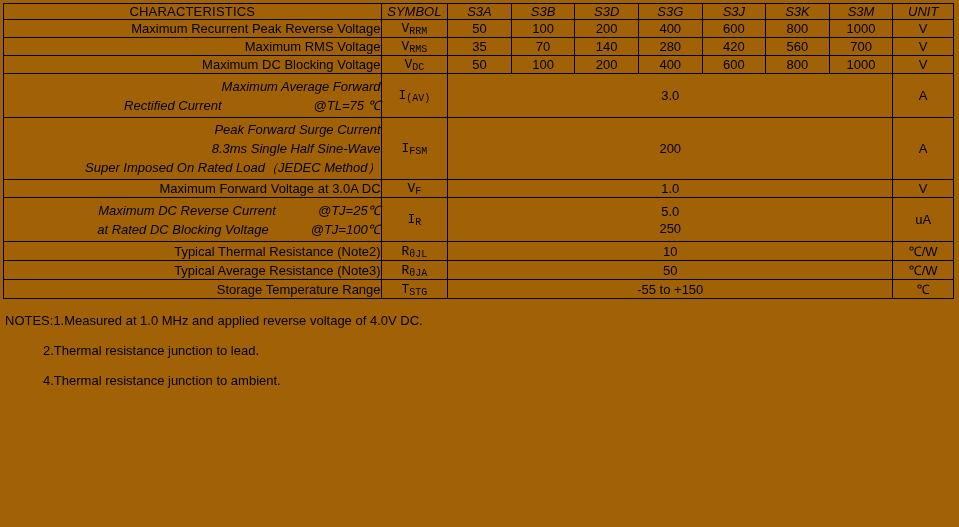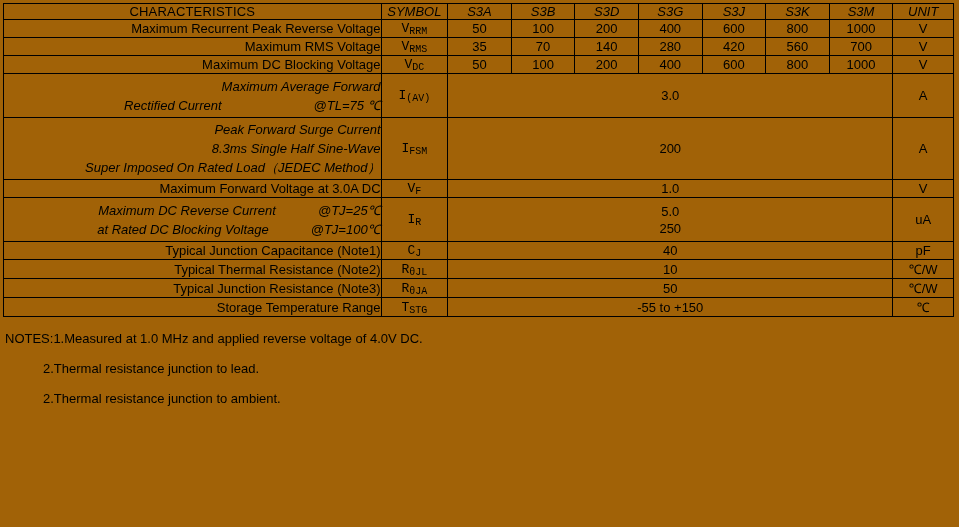--- a/index.html
+++ b/index.html
@@ -203,50 +203,44 @@
           <span class="char-line"><span> at Rated DC Blocking Voltage</span><span class="inline-right" style="margin-left:42px">@TJ=100℃</span></span>
         </td>
         <td class="sym"><span>I</span><span class="sub">R</span></td>
         <td class="val two-val" colspan="7">
           <span>5.0</span>
           <span>250</span>
         </td>
         <td class="unit">uA</td>
       </tr>
 
-      <tr>
-        <td class="char-cell">Typical Junction  Capacitance (Note1)</td>
-        <td class="sym"><span>C</span><span class="sub">J</span></td>
-        <td class="val" colspan="7">40</td>
-        <td class="unit">pF</td>
-      </tr>
 
       <tr>
         <td class="char-cell">Typical Thermal Resistance (Note2)</td>
         <td class="sym"><span>R</span><span class="sub">θJL</span></td>
         <td class="val" colspan="7">10</td>
         <td class="unit">℃/W</td>
       </tr>
 
       <tr>
-        <td class="char-cell">Typical Junction Resistance (Note3)</td>
+        <td class="char-cell">Typical Average Resistance (Note3)</td>
         <td class="sym"><span>R</span><span class="sub">θJA</span></td>
         <td class="val" colspan="7">50</td>
         <td class="unit">℃/W</td>
       </tr>
 
 
       <tr>
         <td class="char-cell">Storage Temperature Range</td>
         <td class="sym"><span>T</span><span class="sub">STG</span></td>
         <td class="val" colspan="7">-55 to +150</td>
         <td class="unit">℃</td>
       </tr>
     </tbody>
   </table>
 
   <div class="notes">
     <span class="note-line">NOTES:1.Measured at 1.0 MHz and applied reverse voltage of 4.0V DC.</span>
     <span class="note-line note-indent">2.Thermal resistance junction to lead.</span>
-    <span class="note-line note-indent">2.Thermal resistance junction to ambient.</span>
+    <span class="note-line note-indent">4.Thermal resistance junction to ambient.</span>
   </div>
 
 </div>
 
 </body></html>

